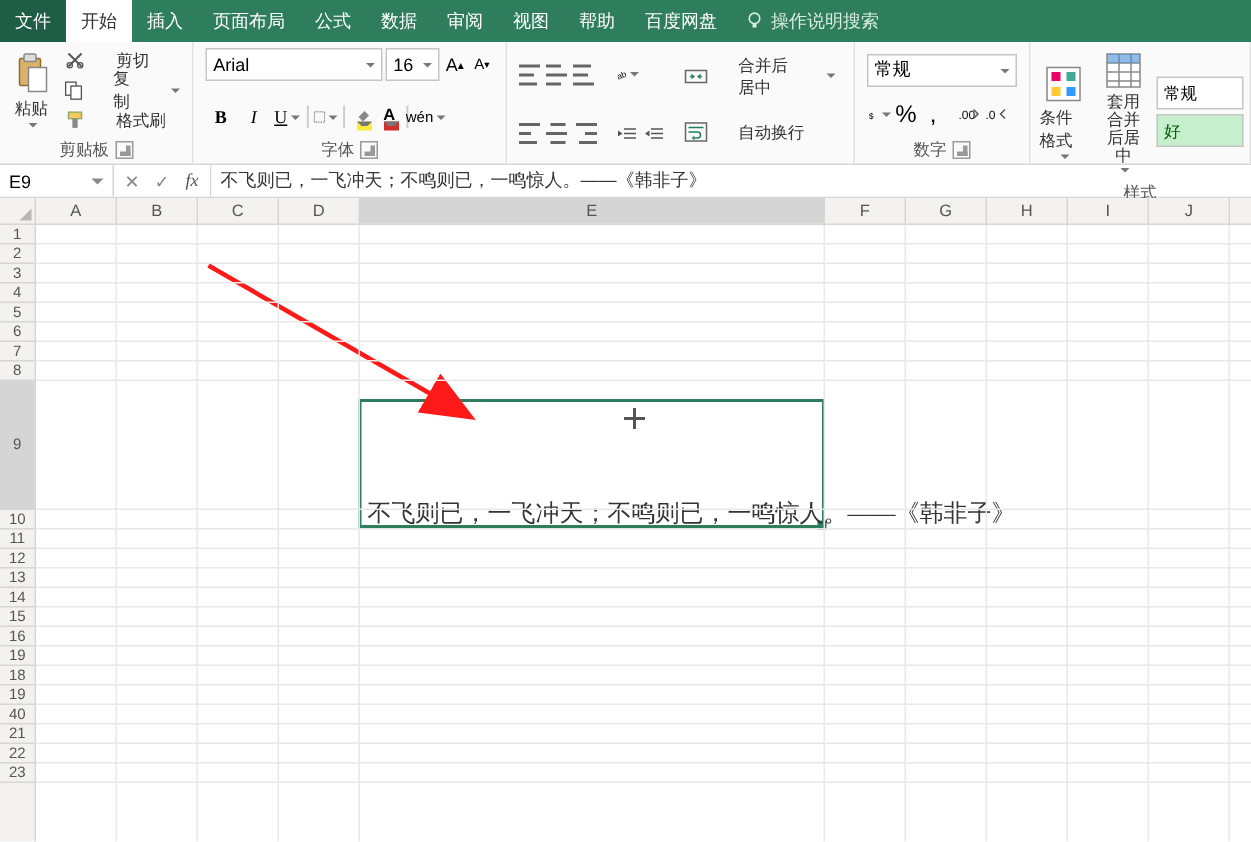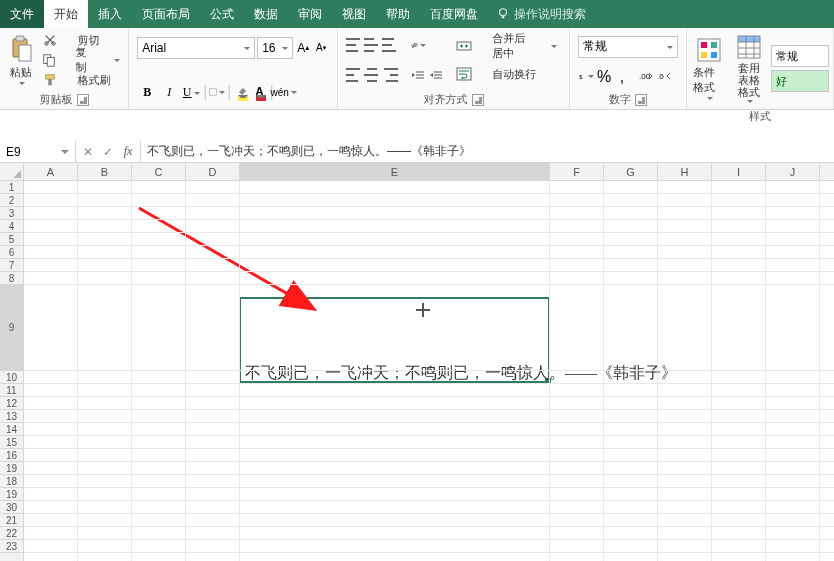--- a/index.html
+++ b/index.html
@@ -43,21 +43,21 @@
 .colorbar.font::after { background: #d32f2f; }
 
 .align-ico { width: 16px; height: 14px; display: inline-flex; flex-direction: column; justify-content: space-between; }
 .align-ico span { height: 2px; background: #666; }
 
 .style-box { width: 58px; height: 22px; border: 1px solid #c5c5c5; font-size: 11px; padding: 0 4px; display: flex; align-items: center; }
 .style-box.normal { background: #fff; }
 .style-box.good { background: #c6efce; color: #006100; }
 
 
-.fbar { height: 22px; border-bottom: 1px solid #d6d6d6; display: flex; align-items: stretch; font-size: 12px; margin-top: 31px; }
+.fbar { height: 22px; border-bottom: 1px solid #d6d6d6; display: flex; align-items: stretch; font-size: 12px; }
 .name-box { width: 76px; border-right: 1px solid #d6d6d6; display: flex; align-items: center; padding: 0 6px; background: #fff; justify-content: space-between;}
 .name-box::after { content:""; border-top:4px solid #888; border-left:4px solid transparent; border-right:4px solid transparent;}
 .fbar-btns { display: flex; align-items: center; border-right: 1px solid #d6d6d6; padding: 0 2px; background: #fff;}
 .fbar-btns span { width: 20px; text-align: center; color: #888; }
 .fx { font-style: italic; font-family: serif; color: #555 !important; }
 .fbar-input { flex: 1; background: #fff; display: flex; align-items: center; padding: 0 6px; color: #333; font-family: "SimSun"; }
 
 
 .sheet { position: relative; height: 430px; background: #fff; }
 .corner { position: absolute; left: 0; top: 0; width: 24px; height: 18px; background: #f3f2f1; border-right: 1px solid #d6d6d6; border-bottom: 1px solid #d6d6d6; }
@@ -187,20 +187,24 @@
         <span class="colorbar fill dd">
             <svg width="12" height="10" viewBox="0 0 12 10">
               <path d="M3 7 L7 3 L10 6 L6 10 Z" fill="#888"></path>
             </svg>
           </span>
         <span class="colorbar font dd">A</span>
         <span style="color:#ccc">|</span>
         <span class="icon-slot dd" style="font-size:10px;">wén<br></span>
       </div>
     </div>
+    <div class="group-label">
+        <span>字体</span>
+        <span class="launcher"></span>
+      </div>
   </div>
 
   <div class="group">
     <div class="group-body">
       <div class="stack" style="gap:4px; padding:2px 4px;">
         <div class="row">
           <span class="align-ico">
               <span style="width:14px"></span>
               <span style="width:10px"></span>
               <span style="width:12px"></span>
@@ -269,24 +273,20 @@
               <svg width="16" height="14" viewBox="0 0 16 14">
                 <rect x="1" y="1" width="14" height="12" fill="none" stroke="#666"></rect>
                 <path d="M3 4h10M3 7h6 a2 2 0 0 1 0 4 h-2" fill="none" stroke="#1e7e5e"></path>
                 <path d="M5 11 l2 -1.5 v3 z" fill="#1e7e5e"></path>
               </svg>
             </span>
           <span>自动换行</span>
         </div>
       </div>
     </div>
-    <div class="group-label">
-        <span>对齐方式</span>
-        <span class="launcher"></span>
-      </div>
   </div>
 
   <div class="group">
     <div class="group-body stack" style="gap:4px; padding:2px 4px;">
       <div class="format-sel">
           <span>常规</span>
           <span class="dd"></span>
         </div>
       <div class="row">
         <span class="icon-slot dd">
@@ -331,21 +331,21 @@
           </span>
         <span>条件格式</span>
       </div>
       <div class="btn-lg dd" style="white-space:pre-line; text-align:center; line-height:1.1;">
         <span><svg width="26" height="26" viewBox="0 0 26 26">
               <rect x="2" y="2" width="22" height="22" fill="#fff" stroke="#888"></rect>
               <path d="M2 8h22M2 14h22M2 20h22M10 2v22M18 2v22" stroke="#888"></path>
               <rect x="2" y="2" width="22" height="6" fill="#4a90d9" opacity="0.6"></rect>
             </svg></span>
         <span>套用
-表格格式</span>
+合并后居中</span>
       </div>
       <div class="stack" style="gap:3px;">
         <div class="style-box normal">常规</div>
         <div class="style-box good">好</div>
       </div>
     </div>
     <div class="group-label">
         <span>样式</span>
       </div>
   </div>
@@ -392,21 +392,21 @@
       <div class="row-h">10</div>
       <div class="row-h">11</div>
       <div class="row-h">12</div>
       <div class="row-h">13</div>
       <div class="row-h">14</div>
       <div class="row-h">15</div>
       <div class="row-h">16</div>
       <div class="row-h">19</div>
       <div class="row-h">18</div>
       <div class="row-h">19</div>
-      <div class="row-h">30</div>
+      <div class="row-h">40</div>
       <div class="row-h">21</div>
       <div class="row-h">22</div>
       <div class="row-h">23</div>
     </div>
   <div class="grid" id="grid">
     <div class="cell-sel" style="left:215px; top:116px; width:311px; height:86px;"></div>
     <div class="cell-text" style="left:221px; top:182px;">不飞则已，一飞冲天；不鸣则已，一鸣惊人。——《韩非子》</div>
     <div class="cursor-cross" style="left:392px; top:122px;"></div>
     <svg class="arrow-svg" style="left:110px; top:22px;" width="190" height="115">
       <defs>

